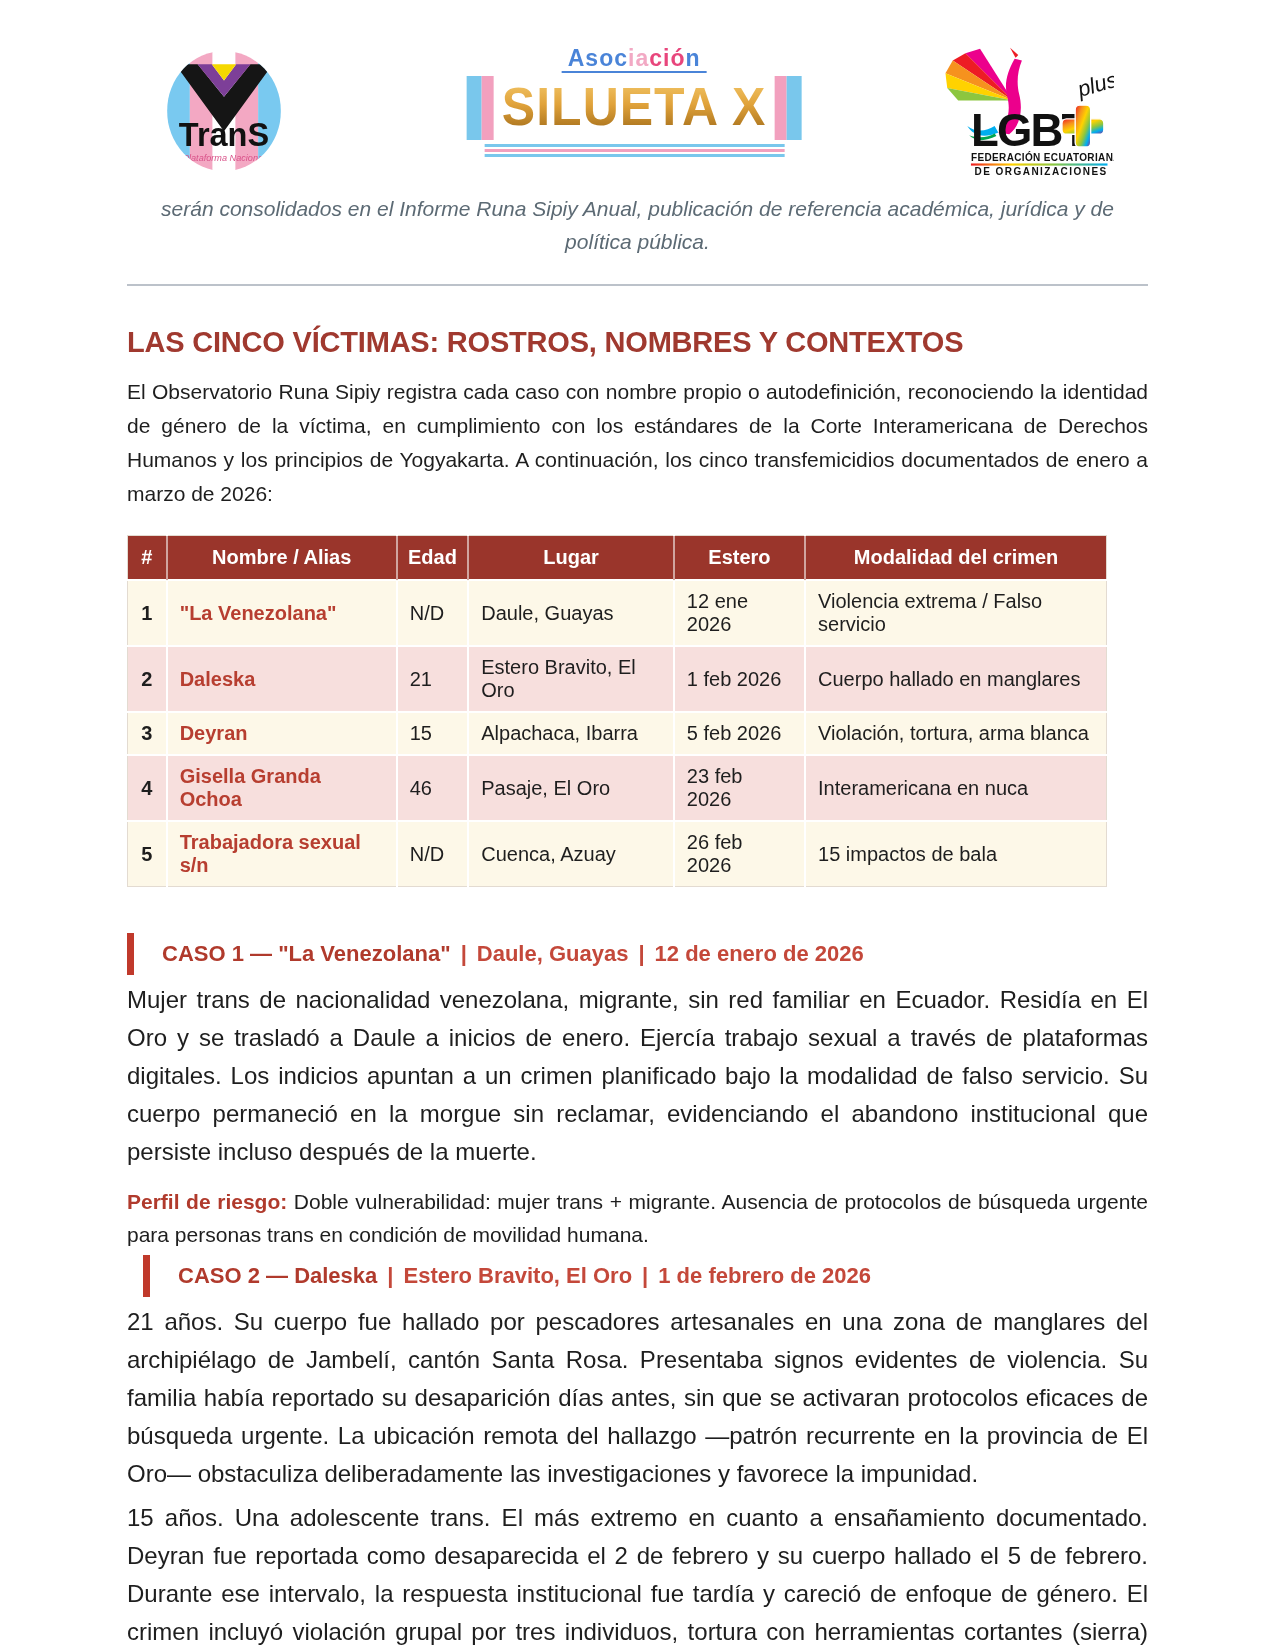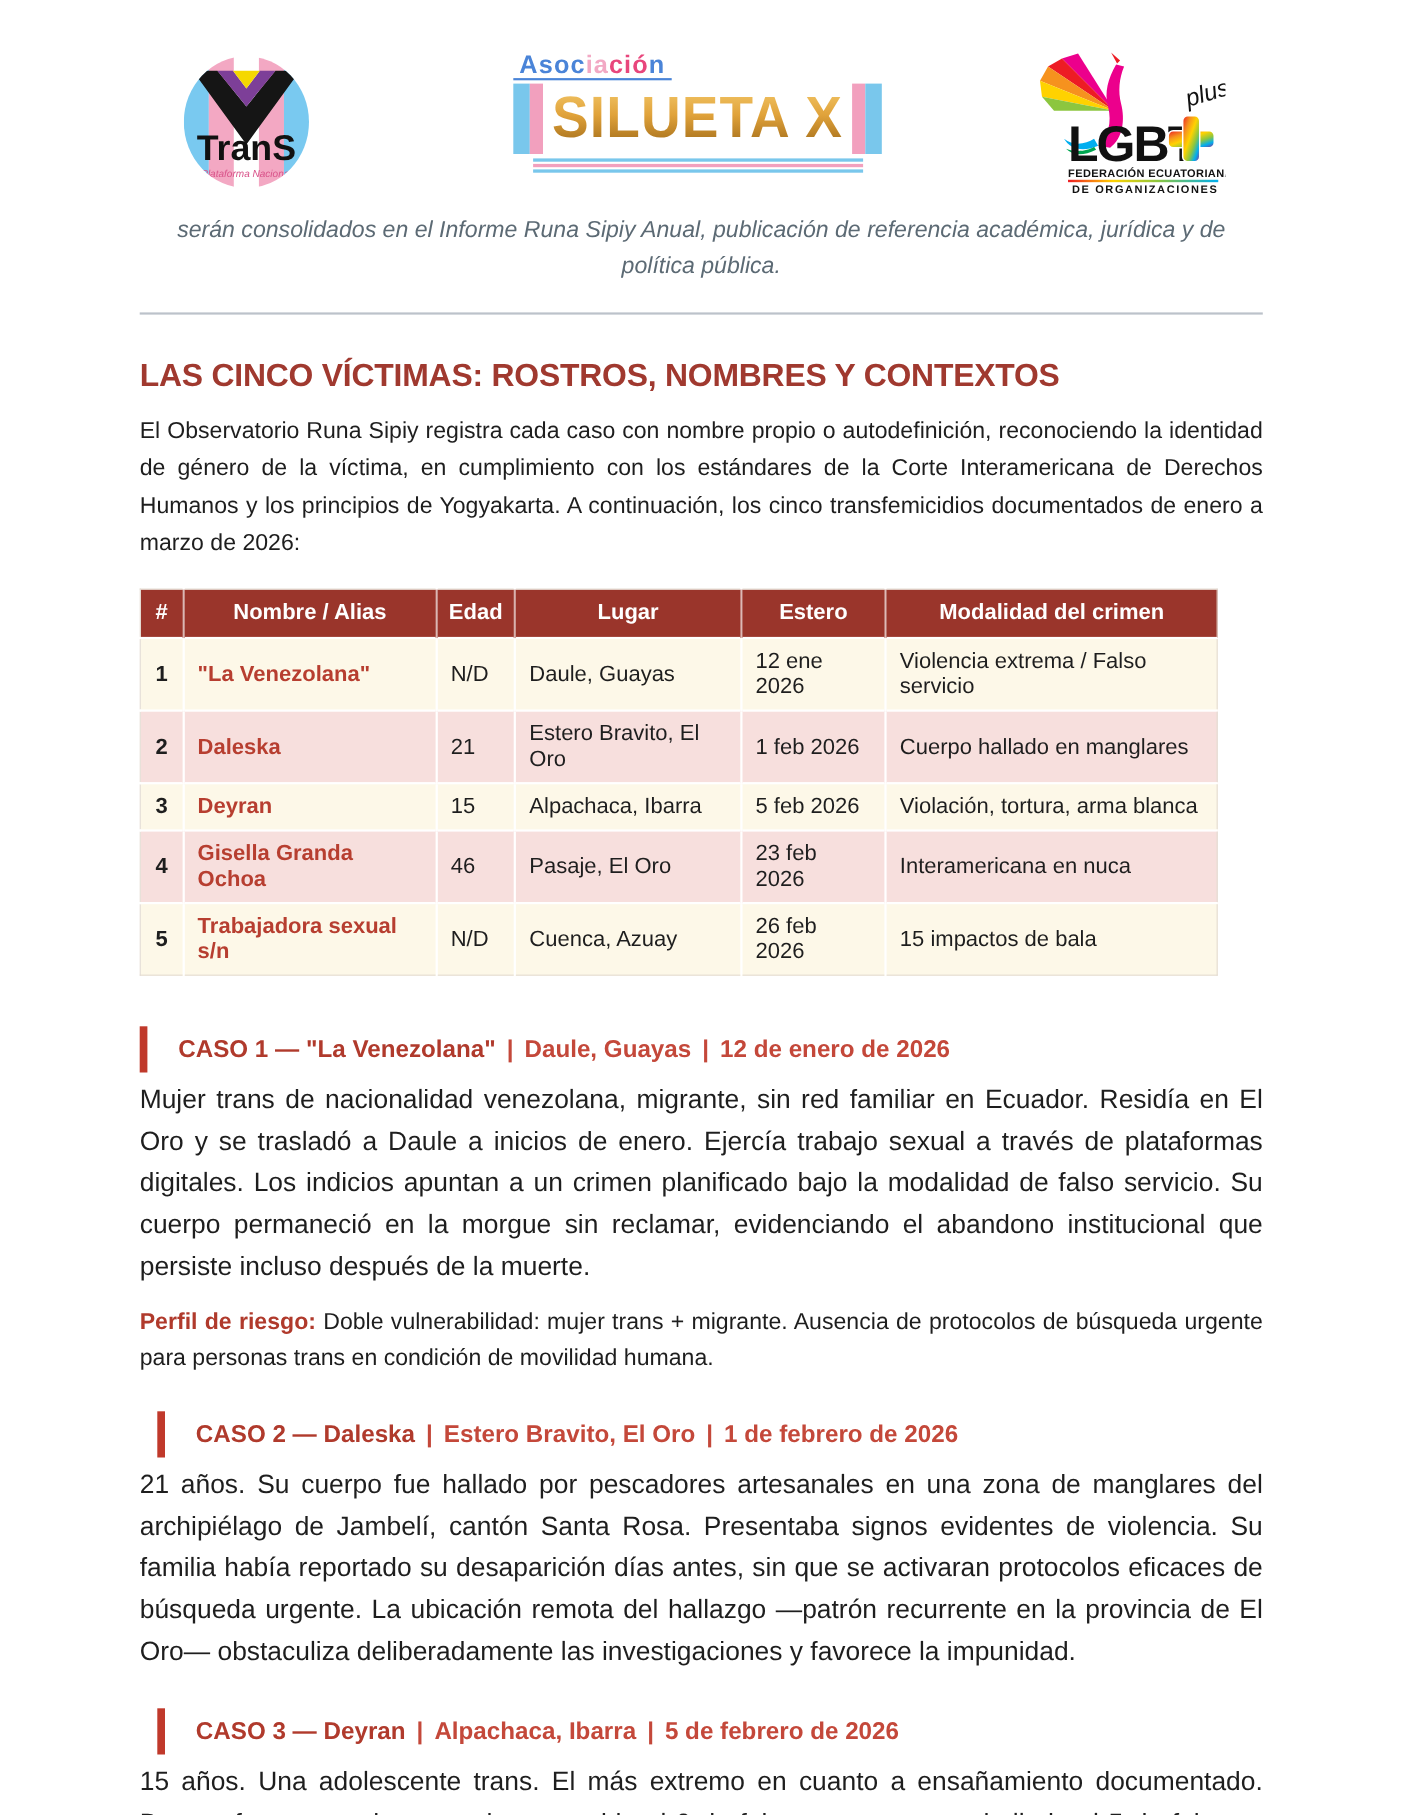--- a/index.html
+++ b/index.html
@@ -7,21 +7,21 @@
     width:1275px;height:1650px;box-sizing:border-box;
     margin:0 auto;background:#fff;position:relative;
     font-family:"Liberation Sans","DejaVu Sans",sans-serif;
     color:#1e1e1e;overflow:hidden;
   }
   .content{padding:0 127px;}
 
   
   .logo-row{position:relative;height:132px;margin-top:46px;}
   .trans-logo{position:absolute;left:36px;top:2px;}
-  .silueta-logo{position:absolute;left:50%;top:0;transform:translateX(-51%);width:336px;}
+  .silueta-logo{position:absolute;left:50%;top:0;transform:translateX(-51%);width:336px;text-align:center;}
   .assoc-line{font-size:23px;font-weight:bold;letter-spacing:1px;display:inline-block;
     border-bottom:2px solid #4a84d8;padding:0 6px 1px;line-height:1.05;}
   .assoc-blue{color:#4a84d8;} .assoc-pink{color:#f2a9c4;} .assoc-mag{color:#e8467c;}
   .silueta-main{display:flex;align-items:stretch;justify-content:center;margin-top:3px;height:64px;}
   .sx-bar{display:inline-block;height:100%;}
   .sx-blue{width:22px;background:#79c7ec;} .sx-pink{width:17px;background:#f2a0be;}
   .gold-text{
     font-size:50px;font-weight:800;letter-spacing:1px;line-height:62px;padding:0 8px;
     background:linear-gradient(180deg,#f7cf72 0%,#e0a23a 45%,#8f5c10 100%);
     -webkit-background-clip:text;background-clip:text;color:transparent;
@@ -61,21 +61,21 @@
   }
   table.victims td:first-child{border-left:none;text-align:center;font-weight:bold;}
   tr.row-cream td{background:#fdf8e8;}
   tr.row-pink td{background:#f7dfdd;}
   td.victim-name{color:#b73e30;font-weight:bold;}
   .col-num{width:4%;} .col-name{width:23.5%;} .col-age{width:7.3%;}
   .col-place{width:21%;} .col-date{width:13.4%;} .col-mod{width:30.8%;}
 
   
   .case-heading{display:flex;align-items:center;margin-top:46px;}
-  .case-heading.later{margin-top:32px;padding-left:16px;}
+  .case-heading.later{margin-top:4px;padding-left:16px;}
   .case-bar{width:7px;height:42px;background:#c0392b;flex:0 0 auto;}
   .case-title-line{margin-left:28px;font-size:22px;font-weight:bold;white-space:nowrap;}
   .case-name{color:#b03a2c;} .case-meta{color:#c4483a;} .case-pipe{color:#c4483a;padding:0 10px;}
   .case-body{margin:6px 0 0;font-size:24px;line-height:1.58;text-align:justify;}
   .case-note{margin:14px 0 0;font-size:21px;line-height:1.58;text-align:justify;}
   .note-label{color:#b03a2c;font-weight:bold;}
 
   svg text{font-family:"Liberation Sans","DejaVu Sans",sans-serif;}
 </style>
 </head>
@@ -244,20 +244,16 @@
     </div>
     <p class="case-body">Mujer trans de nacionalidad venezolana, migrante, sin red familiar en Ecuador. Residía en El Oro y se trasladó a Daule a inicios de enero. Ejercía trabajo sexual a través de plataformas digitales. Los indicios apuntan a un crimen planificado bajo la modalidad de falso servicio. Su cuerpo permaneció en la morgue sin reclamar, evidenciando el abandono institucional que persiste incluso después de la muerte.</p>
     <p class="case-note"><span class="note-label">Perfil de riesgo:</span> <span>Doble vulnerabilidad: mujer trans + migrante. Ausencia de protocolos de búsqueda urgente para personas trans en condición de movilidad humana.</span></p>
 
     <div class="case-heading later">
       <span class="case-bar"></span>
       <span class="case-title-line"><span class="case-name">CASO 2 — Daleska</span><span class="case-pipe">|</span><span class="case-meta">Estero Bravito, El Oro</span><span class="case-pipe">|</span><span class="case-meta">1 de febrero de 2026</span></span>
     </div>
     <p class="case-body">21 años. Su cuerpo fue hallado por pescadores artesanales en una zona de manglares del archipiélago de Jambelí, cantón Santa Rosa. Presentaba signos evidentes de violencia. Su familia había reportado su desaparición días antes, sin que se activaran protocolos eficaces de búsqueda urgente. La ubicación remota del hallazgo —patrón recurrente en la provincia de El Oro— obstaculiza deliberadamente las investigaciones y favorece la impunidad.</p>
 
-    <div class="case-heading later">
-      <span class="case-bar"></span>
-      <span class="case-title-line"><span class="case-name">CASO 3 — Deyran</span><span class="case-pipe">|</span><span class="case-meta">Alpachaca, Ibarra</span><span class="case-pipe">|</span><span class="case-meta">5 de febrero de 2026</span></span>
-    </div>
     <p class="case-body">15 años. Una adolescente trans. El más extremo en cuanto a ensañamiento documentado. Deyran fue reportada como desaparecida el 2 de febrero y su cuerpo hallado el 5 de febrero. Durante ese intervalo, la respuesta institucional fue tardía y careció de enfoque de género. El crimen incluyó violación grupal por tres individuos, tortura con herramientas cortantes (sierra) en extremidades y</p>
 
   </div>
 </div>
 
 </body></html>

